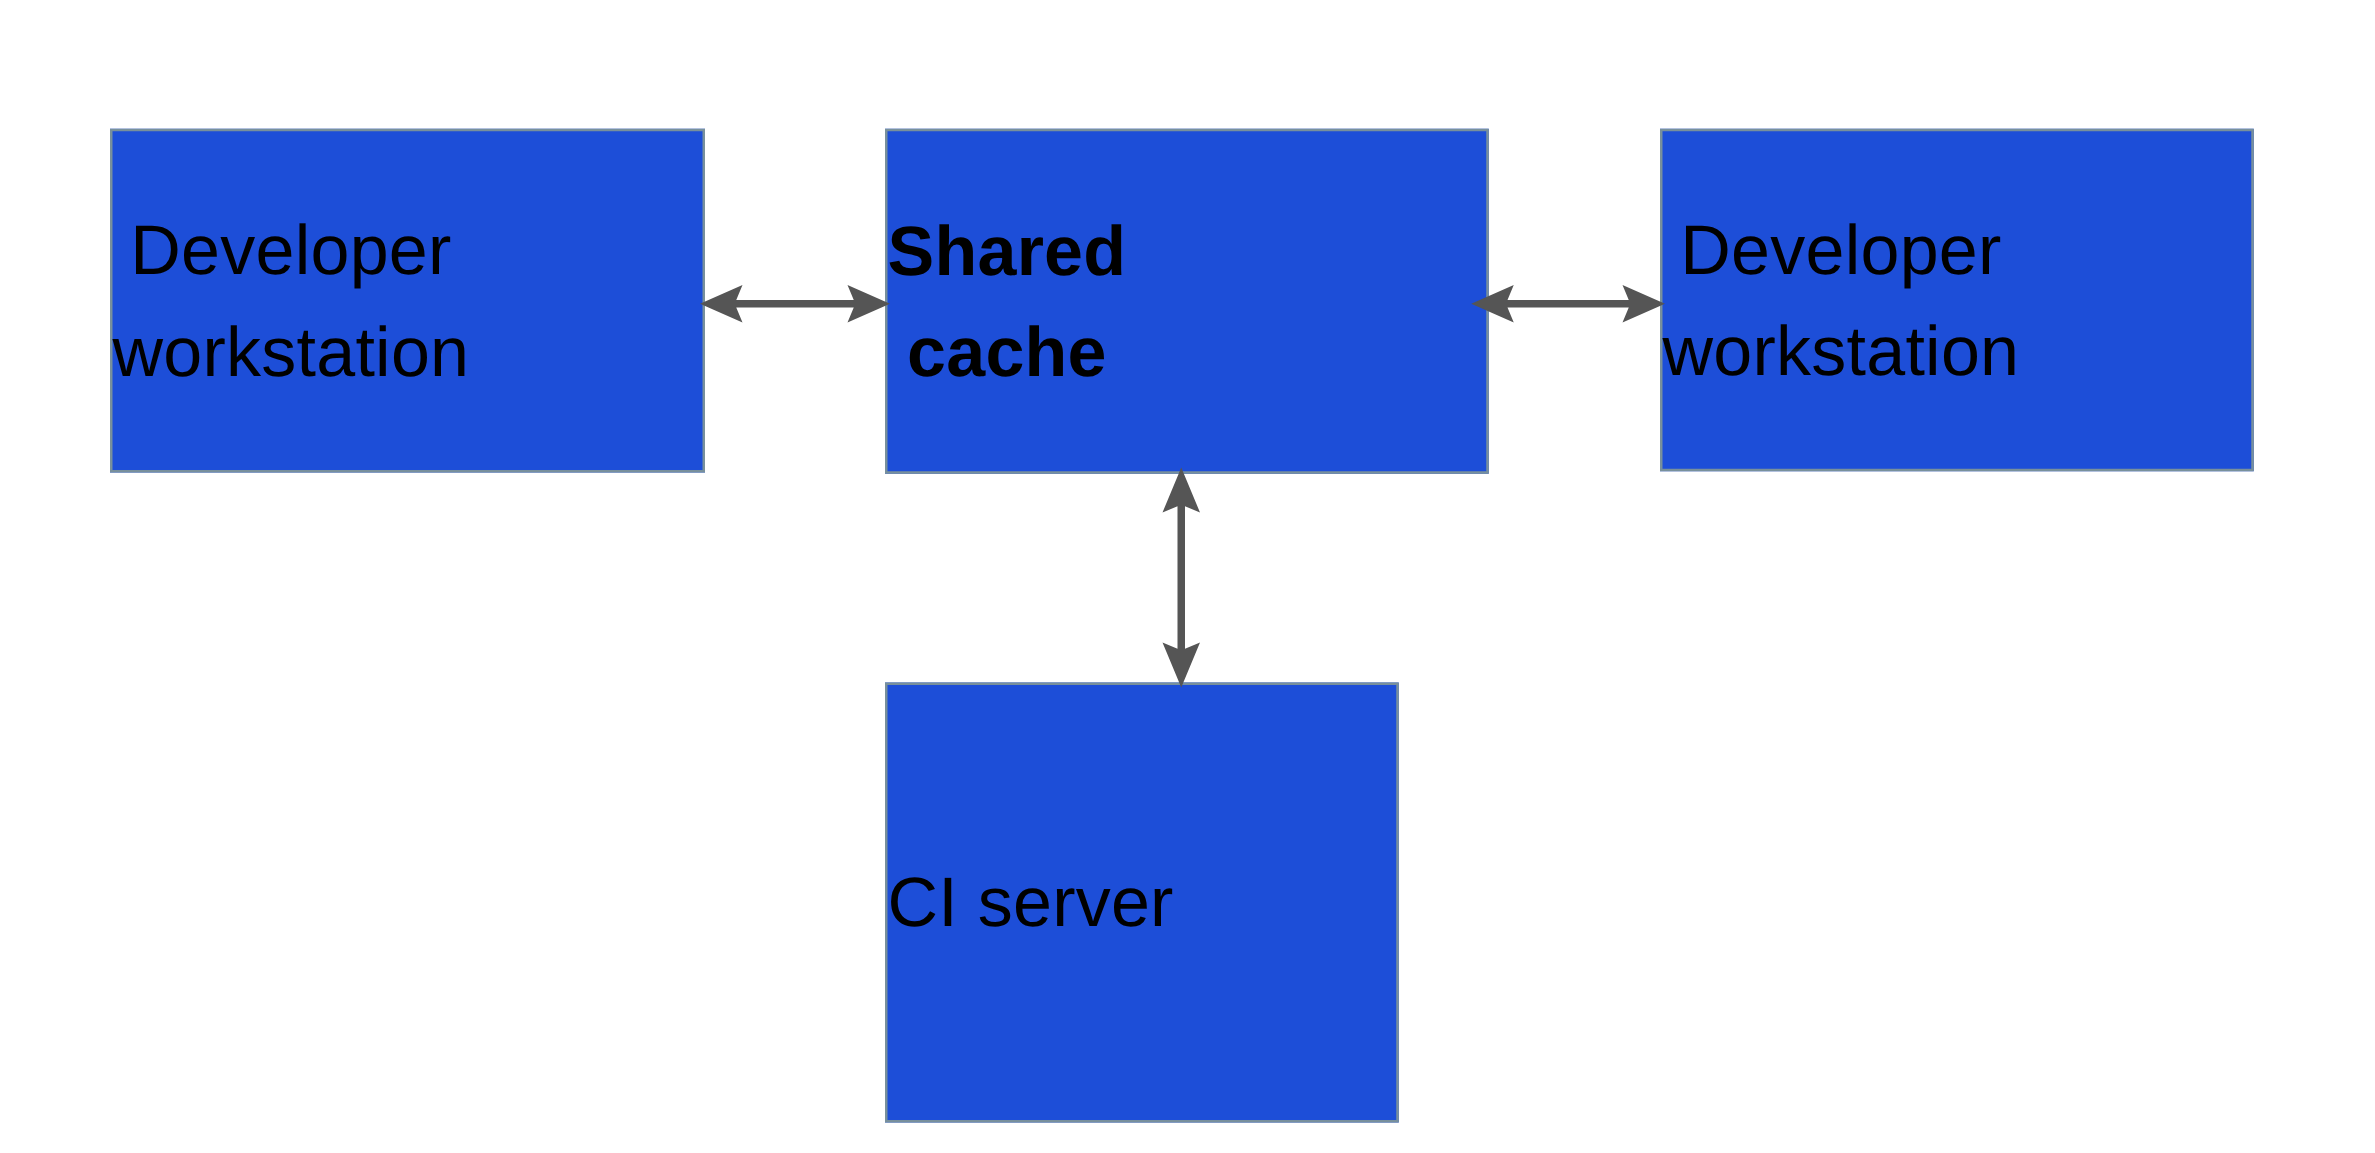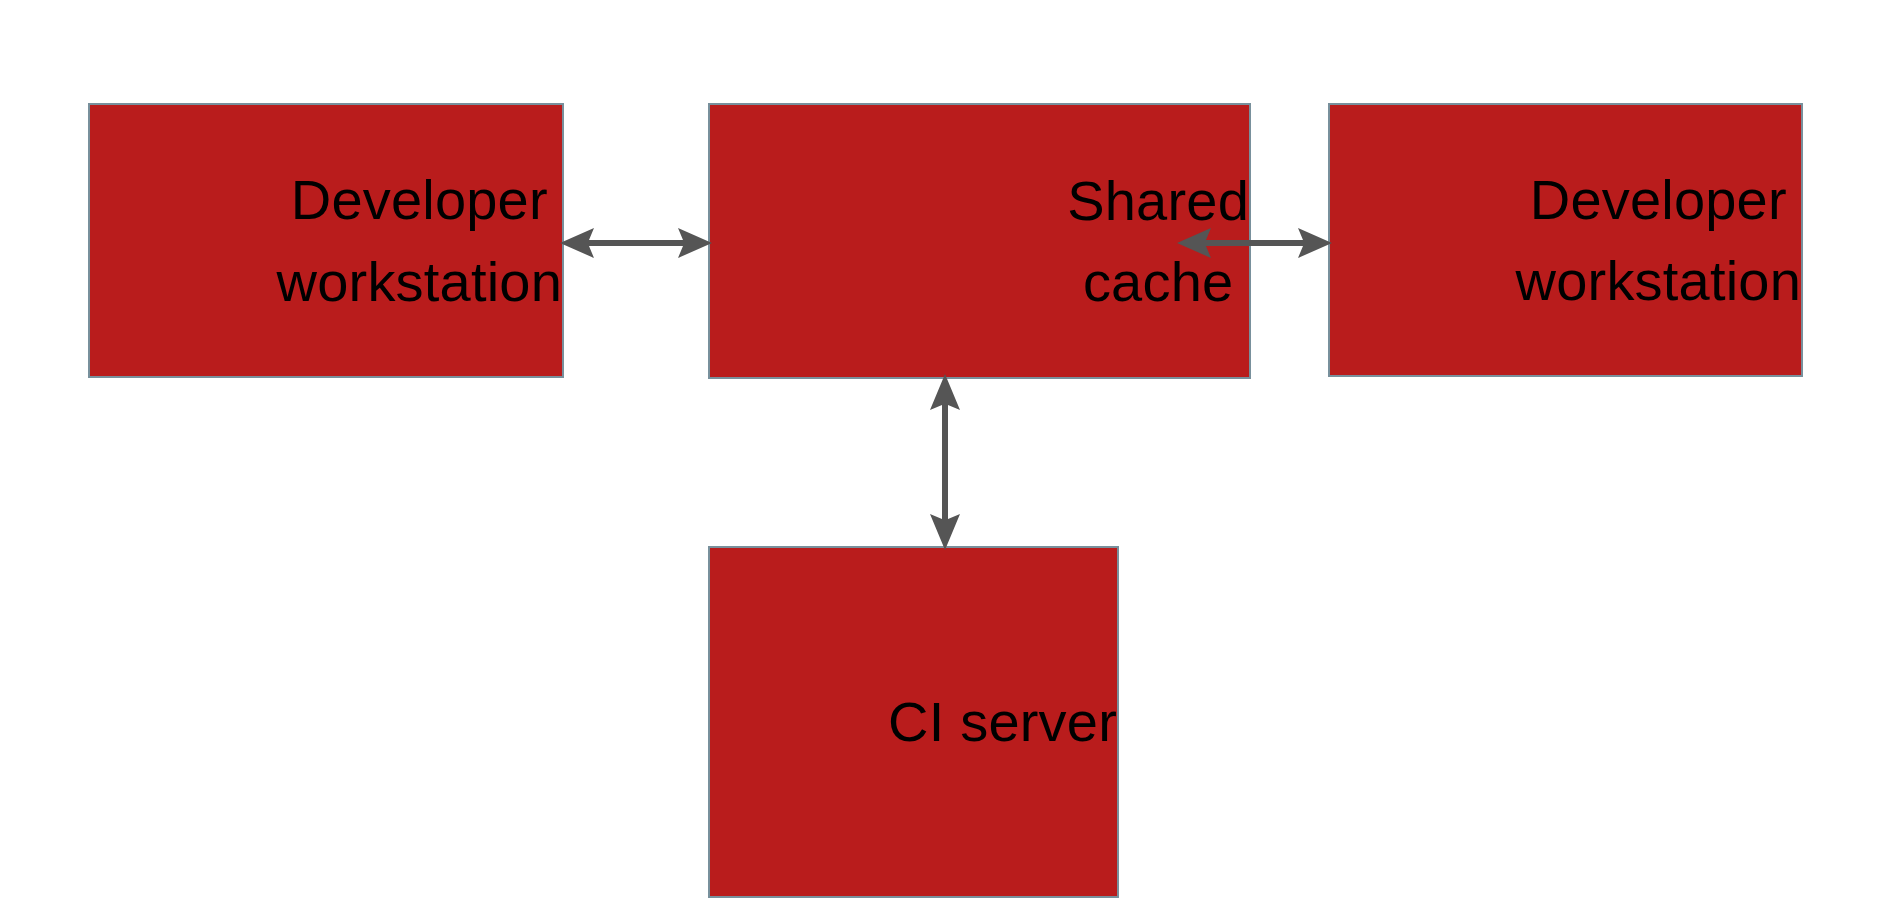--- a/index.html
+++ b/index.html
@@ -14,36 +14,36 @@
   #canvas {
     position: relative;
     width: 1900px;
     height: 922px;
     background: #ffffff;
     overflow: hidden;
   }
   .node {
     position: absolute;
     box-sizing: border-box;
-    background: #b91c1c;
+    background: #1d4ed8;
     border: 2px solid #78909c;
     display: flex;
     align-items: center;
-    justify-content: flex-end;
+    justify-content: flex-start;
     text-align: center;
     color: #000000;
     font-size: 56px;
     line-height: 1.45;
     letter-spacing: 0.2px;
     font-weight: 400;
     white-space: pre-line;
     user-select: none;
   }
   #node-dev-left  { left: 88px;   top: 103px; width: 476px; height: 275px; }
-  #node-cache     { left: 708px;  top: 103px; width: 543px; height: 276px; }
+  #node-cache     { left: 708px;  top: 103px; width: 483px; height: 276px; font-weight: bold; }
   #node-dev-right { left: 1328px; top: 103px; width: 475px; height: 274px; }
   #node-ci        { left: 708px;  top: 546px; width: 411px; height: 352px; }
 
   .connector {
     position: absolute;
     overflow: visible;
   }
   #edge-left-cache  { left: 560px;  top: 222px; width: 152px; height: 42px; }
   #edge-cache-right { left: 1177px; top: 222px; width: 155px; height: 42px; }
   #edge-cache-ci    { left: 924px;  top: 374px; width: 42px;  height: 176px; }

